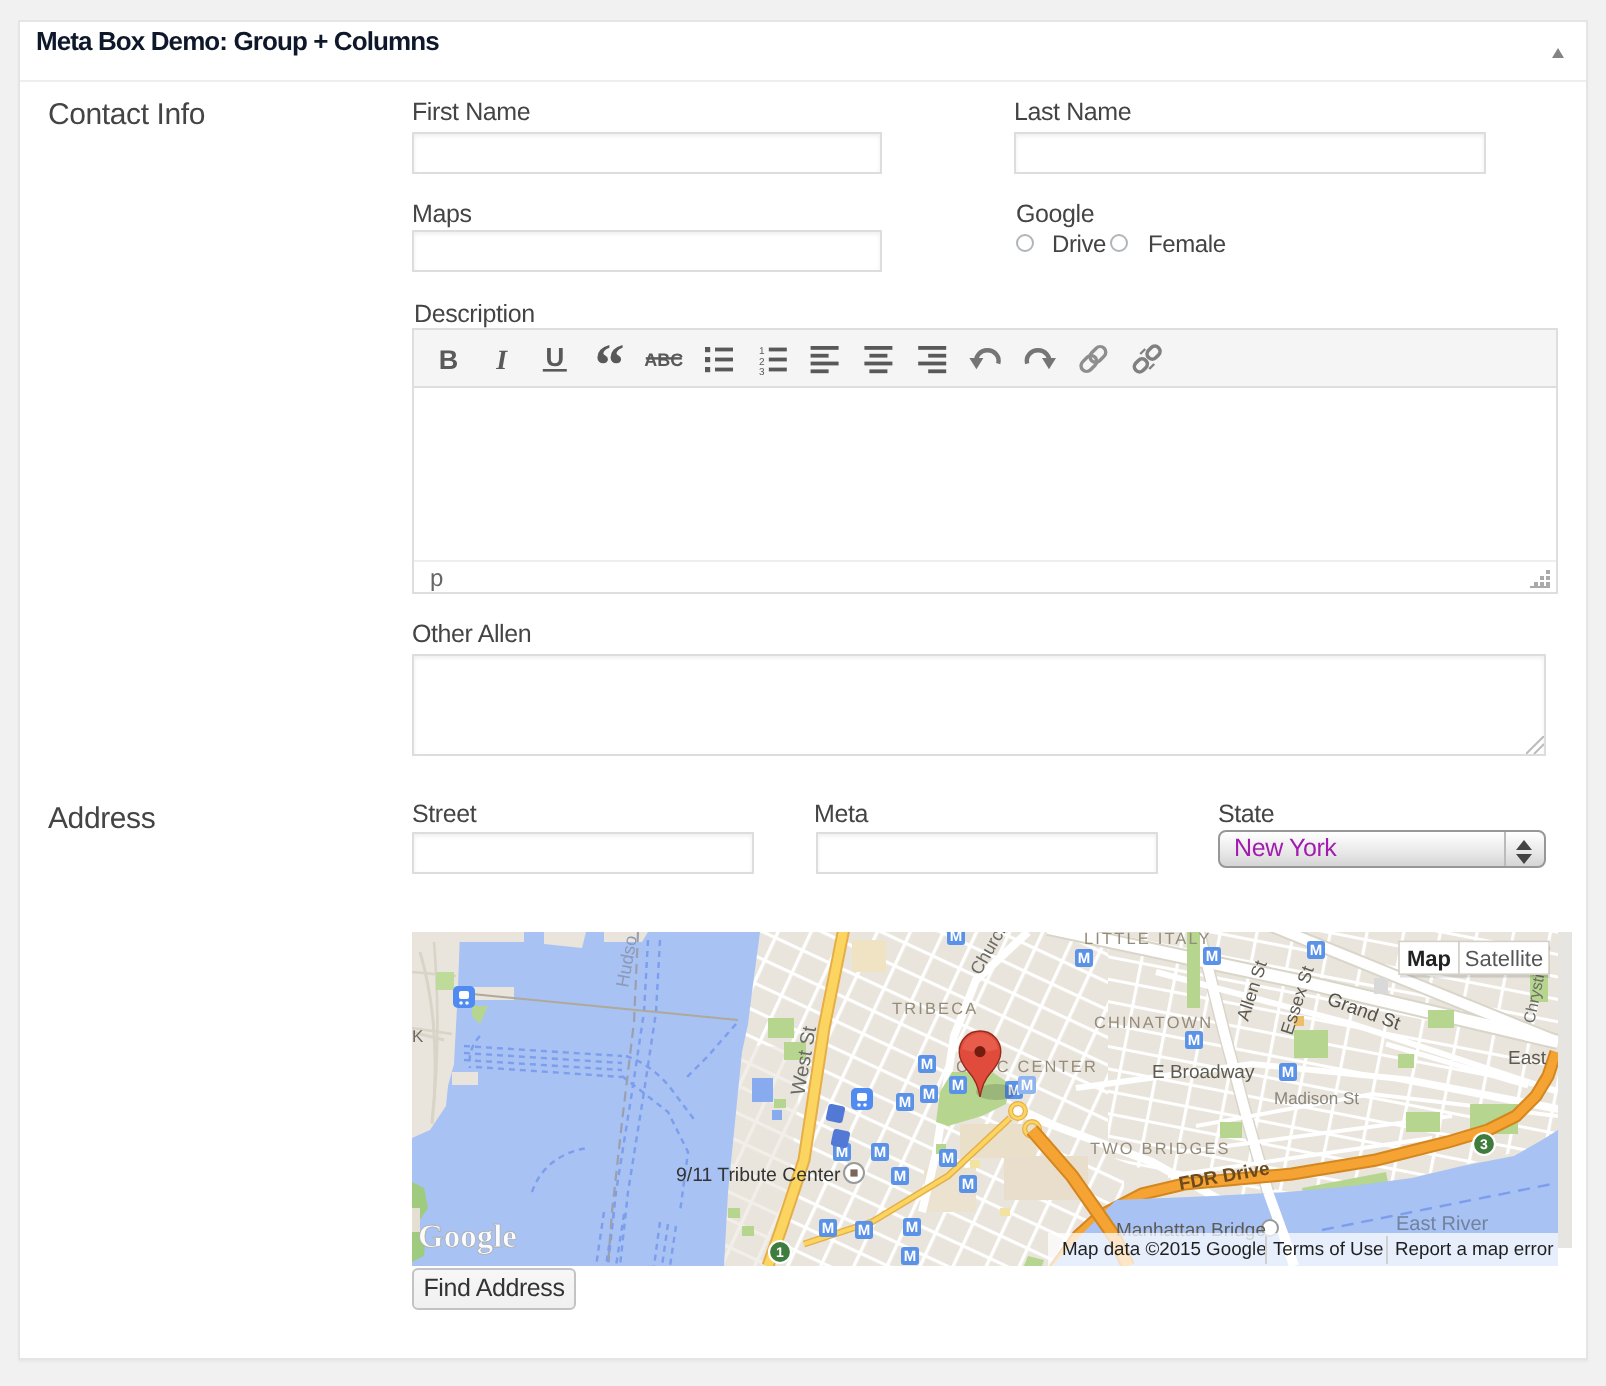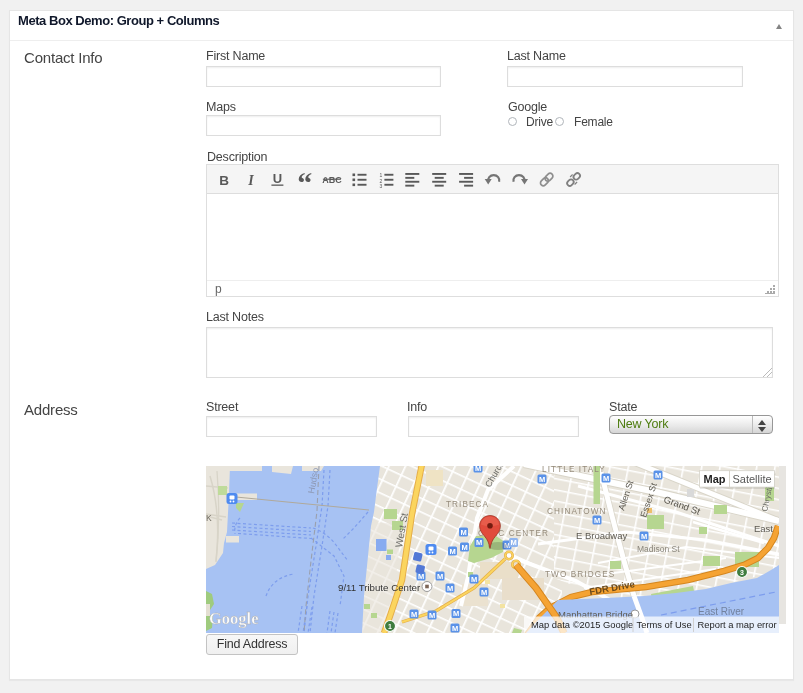--- a/index.html
+++ b/index.html
@@ -129,36 +129,36 @@
   <rect x="9" y="1" width="2" height="2"></rect>
       <rect x="9" y="4" width="2" height="2"></rect>
       <rect x="9" y="7" width="2" height="2"></rect>
   <rect x="6" y="4" width="2" height="2"></rect>
       <rect x="6" y="7" width="2" height="2"></rect>
   <rect x="3" y="7" width="2" height="2"></rect>
   <rect x="1" y="9" width="10" height="1"></rect>
  </g>
 </svg>
 
-<div class="lab" style="left:206px; top:310px;">Last Notes</div>
+<div class="lab" style="left:206px; top:310px;">Other Allen</div>
 <div class="inp" style="left:206px; top:327px; width:567px; height:51px;"></div>
 <svg class="abs" style="left:763px; top:368px;" width="9" height="9" viewBox="0 0 9 9">
  <g stroke="#bbb" stroke-width="1">
   <line x1="0" y1="9" x2="9" y2="0"></line>
       <line x1="4" y1="9" x2="9" y2="4"></line>
  </g>
 </svg>
 
 <div class="lab" style="left:206px; top:400px;">Street</div>
 <div class="inp" style="left:206px; top:416px; width:171px; height:21px;"></div>
-<div class="lab" style="left:407px; top:400px;">Info</div>
+<div class="lab" style="left:407px; top:400px;">Meta</div>
 <div class="inp" style="left:408px; top:416px; width:171px; height:21px;"></div>
 <div class="lab" style="left:609px; top:400px;">State</div>
 <div class="abs" style="left:609px; top:415px; width:164px; height:19px; border:1px solid #979797; border-radius:4px; background:linear-gradient(#ffffff,#e8e8e8 60%,#d5d5d5);"></div>
-<div class="abs" style="left:617px; top:417px; font-size:12.5px; letter-spacing:-0.2px; color:#4d7c0f;">New York</div>
+<div class="abs" style="left:617px; top:417px; font-size:12.5px; letter-spacing:-0.2px; color:#a21caf;">New York</div>
 <div class="abs" style="left:752px; top:416px; width:1px; height:17px; background:#bbb;"></div>
 <div class="abs" style="left:758px; top:420px; width:0; height:0; border-left:4px solid transparent; border-right:4px solid transparent; border-bottom:5px solid #444;"></div>
 <div class="abs" style="left:758px; top:427px; width:0; height:0; border-left:4px solid transparent; border-right:4px solid transparent; border-top:5px solid #444;"></div>
 
 <div class="lab" style="left:206px; top:450px;margin-top:23px;">Google Maps</div>
 <div id="mapbox" class="abs" style="left:206px; top:466px; width:573px; height:167px; background:#e9e5dc; overflow:hidden;">
 <svg width="573" height="167" viewBox="0 0 573 167" font-family="Liberation Sans,sans-serif">
  <defs>
   <pattern id="g1" width="15" height="12.5" patternUnits="userSpaceOnUse" patternTransform="rotate(25)">
    <rect width="15" height="12.5" fill="#e9e5dc"></rect>
@@ -423,13 +423,13 @@
   <rect x="493.5" y="5.2" width="75" height="16.6" fill="rgba(0,0,0,0.12)" transform="translate(0.5,1)"></rect>
   <rect x="493.5" y="4.7" width="30" height="16.4" fill="#fff" stroke="#d4d1c8" stroke-width="0.8"></rect>
   <rect x="523.5" y="4.7" width="45" height="16.4" fill="#fff" stroke="#d4d1c8" stroke-width="0.8"></rect>
   <text x="508.5" y="16.8" font-size="11" font-weight="bold" fill="#222" text-anchor="middle">Map</text>
   <text x="546" y="16.8" font-size="11" fill="#565656" text-anchor="middle">Satellite</text>
  </g>
 </svg>
 </div>
 <div class="abs" style="left:779px; top:466px; width:7px; height:158px; background:#e7e5e1;"></div>
 
-<div class="abs" style="left:206px; top:634px; width:92px; height:21px; background:linear-gradient(#f7f7f7,#f0f0f0); border:1px solid #c3c3c3; border-radius:3px; font-size:12.5px; letter-spacing:-0.2px; color:#333; text-align:center; line-height:19px;">Find Address</div>
+<div class="abs" style="left:206px; top:634px; width:82px; height:21px; background:linear-gradient(#f7f7f7,#f0f0f0); border:1px solid #c3c3c3; border-radius:3px; font-size:12.5px; letter-spacing:-0.2px; color:#333; text-align:center; line-height:19px;">Find Address</div>
 
 </body></html>

